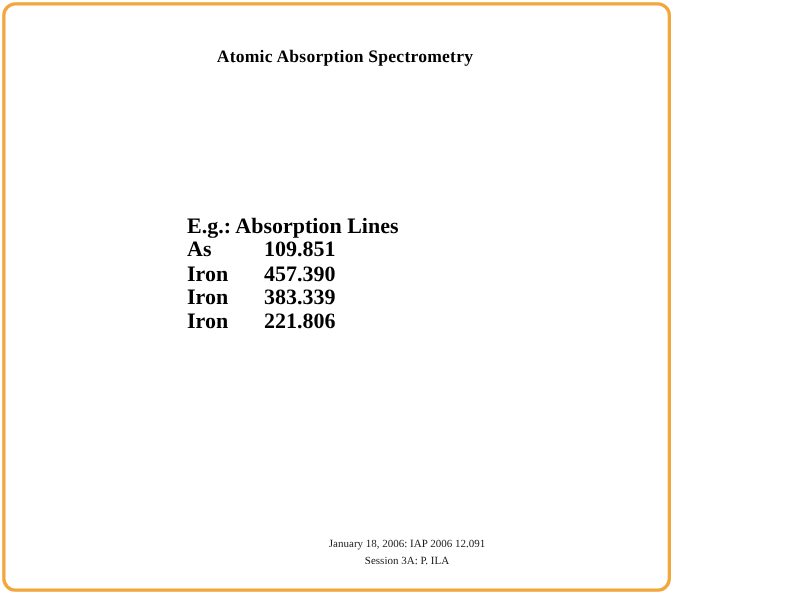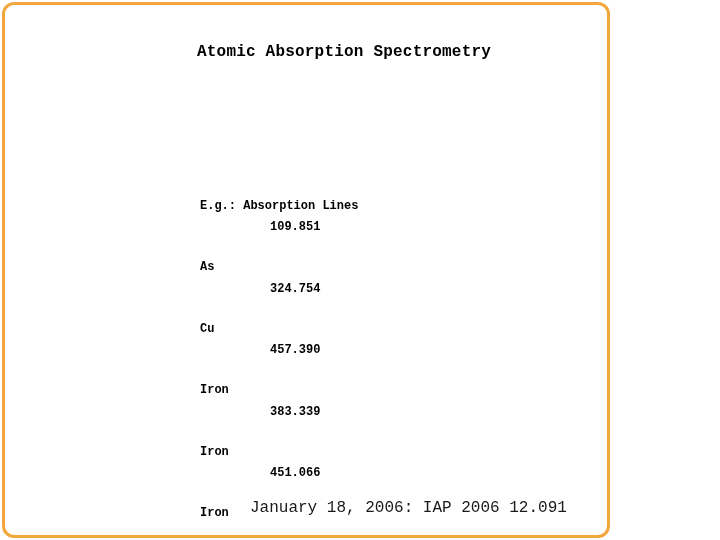--- a/index.html
+++ b/index.html
@@ -6,21 +6,21 @@
     margin: 0;
     padding: 0;
     background: #ffffff;
   }
   .slide {
     position: relative;
     width: 612px;
     height: 540px;
     background: #ffffff;
     overflow: hidden;
-    font-family: Liberation Mono, monospace;
+    font-family: Liberation Serif, serif;
     color: #000000;
   }
   .frame {
     position: absolute;
     left: 2px;
     top: 2px;
     right: 2px;
     bottom: 2px;
     border: 3px solid #f2a73d;
     border-radius: 12px;
@@ -30,80 +30,75 @@
     position: absolute;
     left: 197px;
     top: 43px;
     font-size: 16px;
     font-weight: bold;
     white-space: nowrap;
     letter-spacing: 0.2px;
   }
   .body-block {
     position: absolute;
-    left: 200px;
+    left: 170px;
     top: 196px;
-    font-size: 12px;
+    font-size: 20px;
     font-weight: bold;
     line-height: 21.4px;
     white-space: nowrap;
   }
   .tab-row {
     display: flex;
   }
   .tab-row .col-element {
     width: 70px;
     flex: 0 0 70px;
-    margin-top: 40px;
   }
   .footer {
     position: absolute;
     left: 250px;
     top: 487px;
     width: 240px;
     text-align: center;
-    font-size: 16px;
+    font-size: 10px;
     font-weight: normal;
     line-height: 16px;
     color: #1a1a1a;
     white-space: nowrap;
-    margin-top: 13px;
   }
 </style>
 </head>
 <body>
 
 <div class="slide">
 
   <div class="frame"></div>
 
   <div class="title">Atomic Absorption Spectrometry</div>
 
   <div class="body-block">
     <div>E.g.: Absorption Lines</div>
 
     <div class="tab-row">
       <span class="col-element">As</span>
       <span class="col-value">109.851</span>
     </div>
     <div class="tab-row">
-      <span class="col-element">Cu</span>
-      <span class="col-value">324.754</span>
-    </div>
-    <div class="tab-row">
       <span class="col-element">Iron</span>
       <span class="col-value">457.390</span>
     </div>
     <div class="tab-row">
       <span class="col-element">Iron</span>
       <span class="col-value">383.339</span>
     </div>
     <div class="tab-row">
       <span class="col-element">Iron</span>
-      <span class="col-value">451.066</span>
+      <span class="col-value">221.806</span>
     </div>
   </div>
 
   <div class="footer">
     <div>January 18, 2006: IAP 2006 12.091</div>
+    <div>Session 3A: P. ILA</div>
   </div>
 
 </div>
 
 </body></html>

